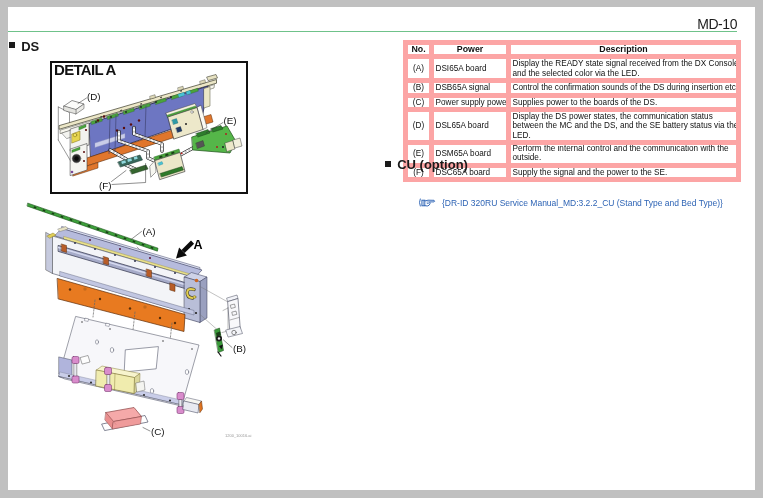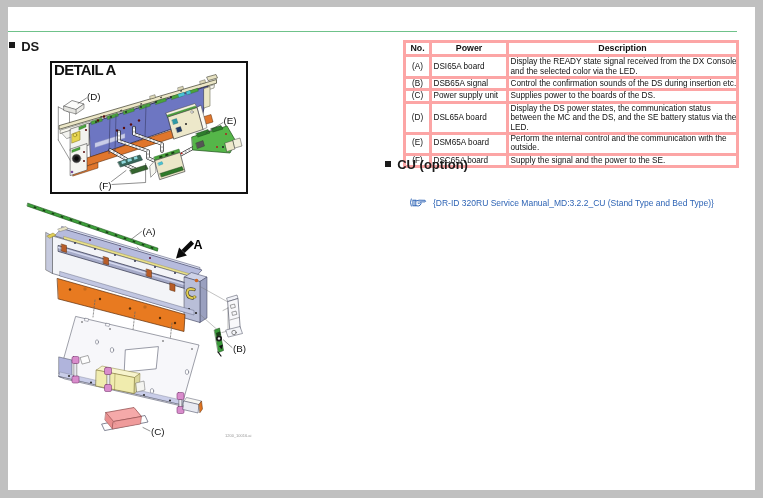--- a/index.html
+++ b/index.html
@@ -5,32 +5,33 @@
   html,body{margin:0;padding:0;}
   body{width:763px;height:498px;background:#c0c0c0;font-family:"Liberation Sans",sans-serif;position:relative;overflow:hidden;}
   .page{position:absolute;left:8px;top:7px;width:747px;height:483px;background:#ffffff;}
   .md10{position:absolute;top:9.5px;left:0;width:729px;text-align:right;font-size:14px;letter-spacing:-0.45px;line-height:14px;color:#1d1d1d;}
   .greenline{position:absolute;top:23.8px;left:0;width:729px;height:1.4px;background:#6fc28a;}
   .h-ds{position:absolute;left:0.5px;top:29.5px;}
   .h-cu{position:absolute;left:376.5px;top:148px;}
   .sqbul{display:inline-block;width:6.2px;height:6.2px;background:#1a1a1a;vertical-align:middle;margin-bottom:2px;}
   .htxt{font-size:13px;font-weight:bold;color:#1a1a1a;display:inline-block;margin-left:6.5px;vertical-align:middle;}
   table.info{position:absolute;left:395px;top:33px;border-collapse:collapse;table-layout:fixed;width:333px;font-size:8.2px;color:#111;}
-  table.info td,table.info th{border:3px solid #fca5a5;padding:0 1.5px;line-height:9.4px;vertical-align:middle;white-space:nowrap;overflow:hidden;}
+  table.info td,table.info th{border:5px solid #fca5a5;padding:0 1.5px;line-height:9.4px;vertical-align:middle;white-space:nowrap;overflow:hidden;}
   tr.rE td{line-height:8.9px;}
   table.info th{font-size:8.8px;text-align:center;font-weight:bold;padding:0 2px;}
   td.no{text-align:center;padding:0 1px;}
   .cu-para{position:absolute;left:394.5px;top:176.5px;font-size:8.4px;color:#111;}
-  .cu-link{position:absolute;left:401px;top:189.5px;font-size:8.5px;color:#2e64b5;}
+  .cu-link{position:absolute;left:410px;top:189.5px;font-size:8.5px;color:#2e64b5;}
   .cu-link svg{display:inline-block;vertical-align:-2px;margin-right:6px;}
   .detailbox{position:absolute;left:42px;top:54px;width:194px;height:129px;border:2px solid #111;}
 </style>
 </head>
 <body>
 <div class="page">
+  <div class="md10">MD-10</div>
   <div class="greenline"></div>
   <div class="h-ds"><span class="sqbul"></span><span class="htxt">DS</span></div>
 
   <table class="info">
     <colgroup>
         <col style="width:26px">
         <col style="width:77px">
         <col style="width:230px">
       </colgroup>
     <tbody>
@@ -44,21 +45,21 @@
           <td>DSI65A board</td>
           <td>Display the READY state signal received from the DX Console<br>and the selected color via the LED.</td>
         </tr>
     <tr style="height:12px">
           <td class="no">(B)</td>
           <td>DSB65A signal</td>
           <td>Control the confirmation sounds of the DS during insertion etc.</td>
         </tr>
     <tr style="height:12px">
           <td class="no">(C)</td>
-          <td>Power supply unit</td>
+          <td>Power supply power</td>
           <td>Supplies power to the boards of the DS.</td>
         </tr>
     <tr style="height:29px">
           <td class="no">(D)</td>
           <td>DSL65A board</td>
           <td>Display the DS power states, the communication status<br>between the MC and the DS, and the SE battery status via the<br>LED.</td>
         </tr>
     <tr class="rE" style="height:18px">
           <td class="no">(E)</td>
           <td>DSM65A board</td>

